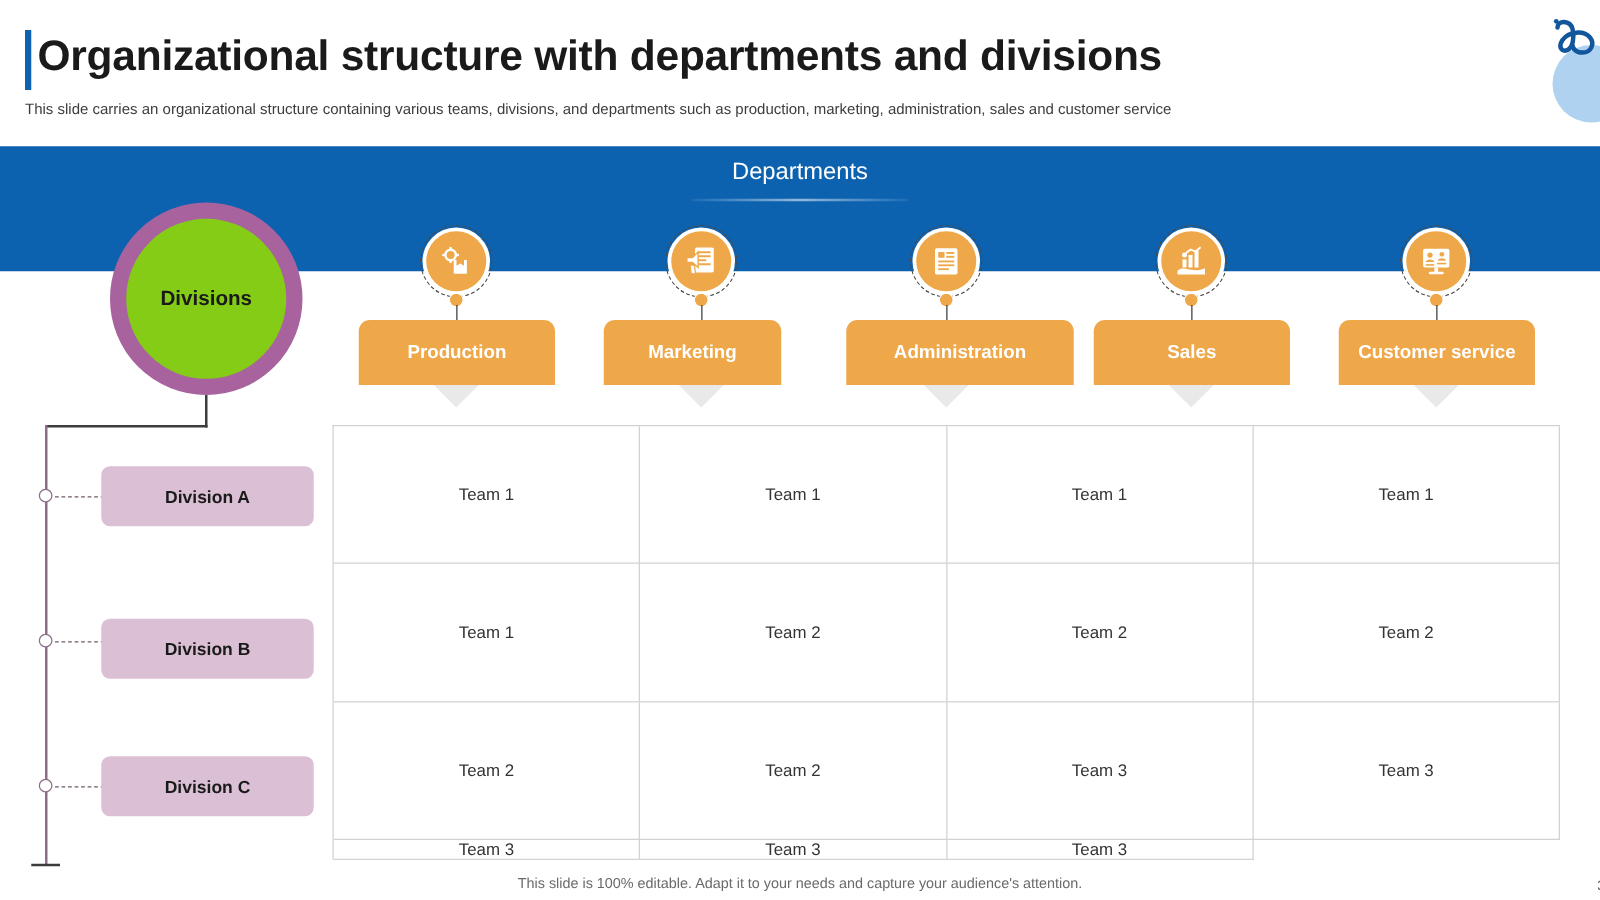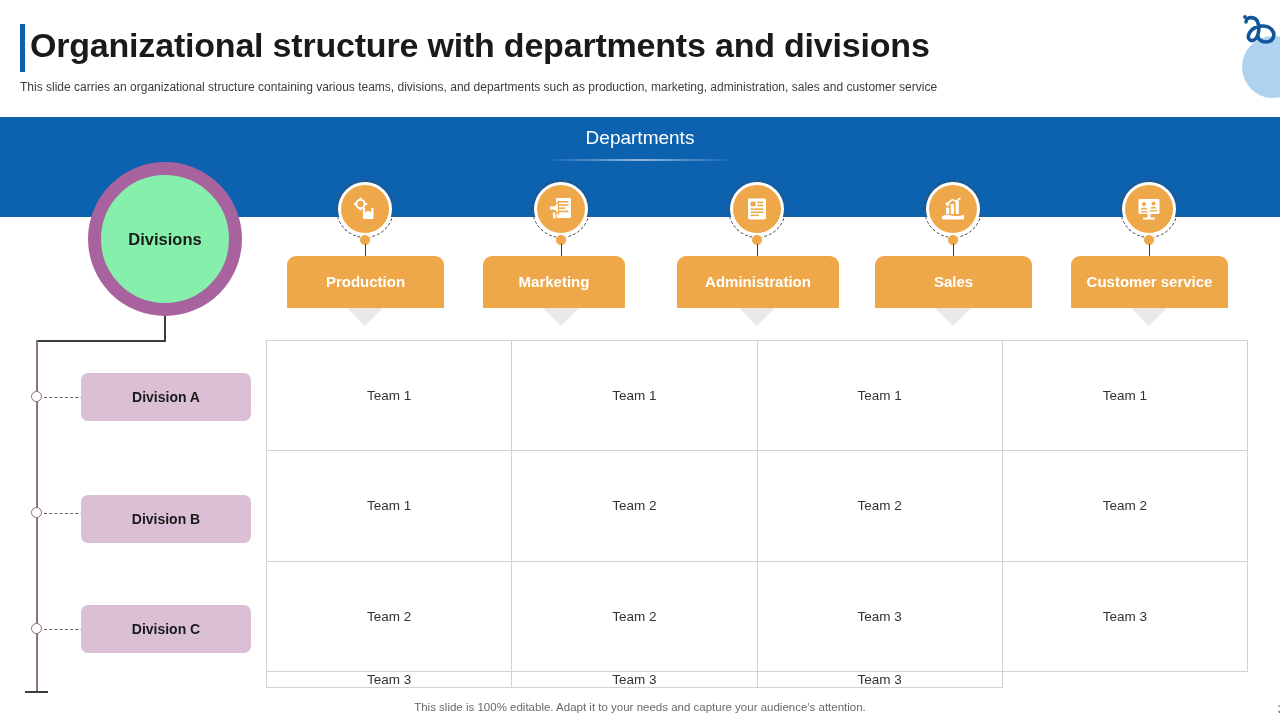--- a/index.html
+++ b/index.html
@@ -61,21 +61,21 @@
     position: absolute; left: 553px; top: 159px;
     width: 174px; height: 2px;
     background: linear-gradient(to right, rgba(255,255,255,0.05), rgba(255,255,255,0.55), rgba(255,255,255,0.05));
   }
 
   
   .divisions-circle {
     position: absolute; left: 88px; top: 162px;
     width: 154px; height: 154px;
     border-radius: 50%;
-    background: #86efac;
+    background: #84cc16;
     border: 13px solid #a8639f;
     box-sizing: border-box;
     display: flex; align-items: center; justify-content: center;
   }
   .divisions-label {
     font-size: 16.5px; font-weight: bold; color: #1a1a1a;
   }
   .hub-stem {
     position: absolute; left: 164px; top: 316px;
     width: 1.6px; height: 26px;
@@ -307,21 +307,21 @@
           <rect x="13" y="5.6" width="6.4" height="1.5"></rect>
           <rect x="13" y="8.7" width="6.4" height="1.5"></rect>
           <rect x="6.6" y="12.4" width="12.8" height="1.5"></rect>
           <rect x="6.6" y="15.5" width="12.8" height="1.5"></rect>
           <rect x="6.6" y="18.6" width="8.5" height="1.5"></rect>
         </g>
       </svg>
     </div>
     <div class="badge-dot"></div>
     <div class="badge-stem"></div>
-    <div class="dept-box" style="left:-51px; width:162px;">
+    <div class="dept-box" style="left:-51px; width:182px;">
       <span>Administration</span>
     </div>
     <div class="dept-caret" style="left:11px;"></div>
   </div>
 
   <div class="dept-col" style="left:924px;">
     <div class="badge-outer"></div>
     <div class="badge-ring"></div>
     <div class="badge-fill">
       <svg width="26" height="26" viewBox="0 0 26 26">

